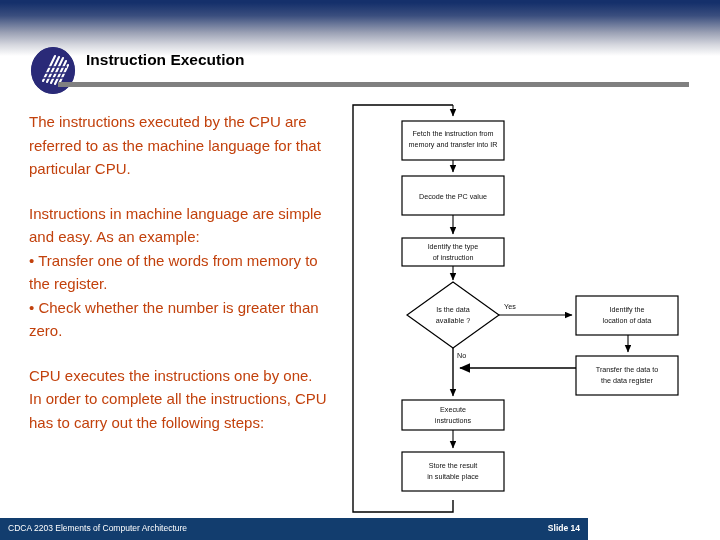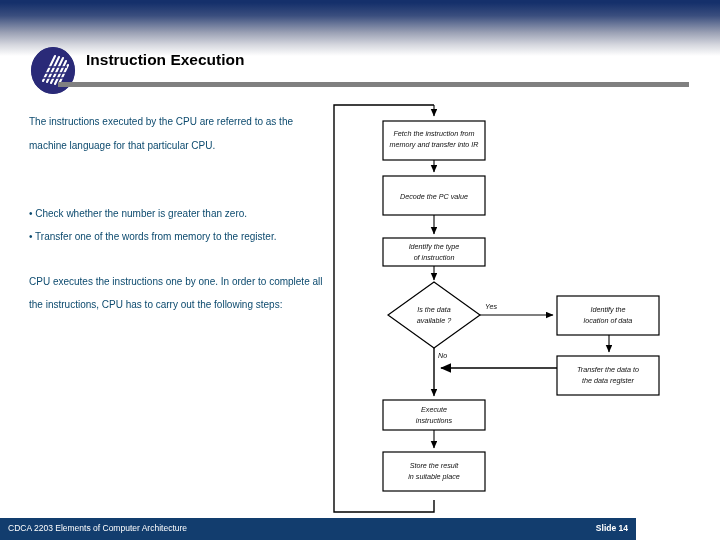--- a/index.html
+++ b/index.html
@@ -53,52 +53,52 @@
     left: 58px; top: 42px;
     width: 631px; height: 5px;
     background: #808080;
   }
 
   
   #body-column {
     position: absolute;
     left: 29px; top: 110px;
     width: 300px;
-    font-size: 10px;
-    color: #0c4a6e;
+    font-size: 15px;
+    color: #c2410c;
     line-height: 23.5px;
   }
   #body-column p { margin: 0 0 21px 0; }
   #body-column p:last-child { margin-bottom: 10px; }
   .bullet-line { display: block; }
 
   
   #flowchart {
     position: absolute;
-    left: 331px; top: 100px;
-    width: 370px; height: 420px; font-style: italic;
+    left: 350px; top: 100px;
+    width: 370px; height: 420px;
   }
   #flowchart svg { display: block; }
   .fc-text {
     font-family: "Liberation Sans", sans-serif;
     font-size: 7.2px;
     fill: #111111;
     text-anchor: middle;
   }
   .fc-label {
     font-family: "Liberation Sans", sans-serif;
     font-size: 7.2px;
     fill: #111111;
   }
 
   
   #footer-band {
     position: absolute;
     left: 0; bottom: 0;
-    width: 636px; height: 22px;
+    width: 588px; height: 22px;
     background: #123d6e;
     color: #ffffff;
   }
   #footer-text {
     position: absolute;
     left: 8px; top: 5px;
     font-size: 8.5px;
     color: #ffffff;
     white-space: nowrap;
   }
@@ -136,23 +136,23 @@
     </svg>
   </div>
 
   <div id="page-title">Instruction Execution</div>
   <div id="title-rule"></div>
 </div>
 
 <div id="body-column">
   <p>The instructions executed by the CPU are referred to as the machine language for that particular CPU.</p>
   <p>
-    <br>
+    <span>Instructions in machine language are simple and easy. As an example:</span><br>
+    <span class="bullet-line">• Transfer one of the words from memory to the register.</span>
     <span class="bullet-line">• Check whether the number is greater than zero.</span>
-    <span class="bullet-line">• Transfer one of the words from memory to the register.</span>
   </p>
   <p>CPU executes the instructions one by one. In order to complete all the instructions, CPU has to carry out the following steps:</p>
 </div>
 
 <div id="flowchart">
   <svg width="370" height="420" viewBox="0 0 370 420" aria-hidden="true">
     <defs>
       <marker id="arrow" markerWidth="8" markerHeight="8" refX="6.5" refY="3" orient="auto">
         <path d="M0,0 L7,3 L0,6 z" fill="#000000"></path>
       </marker>

